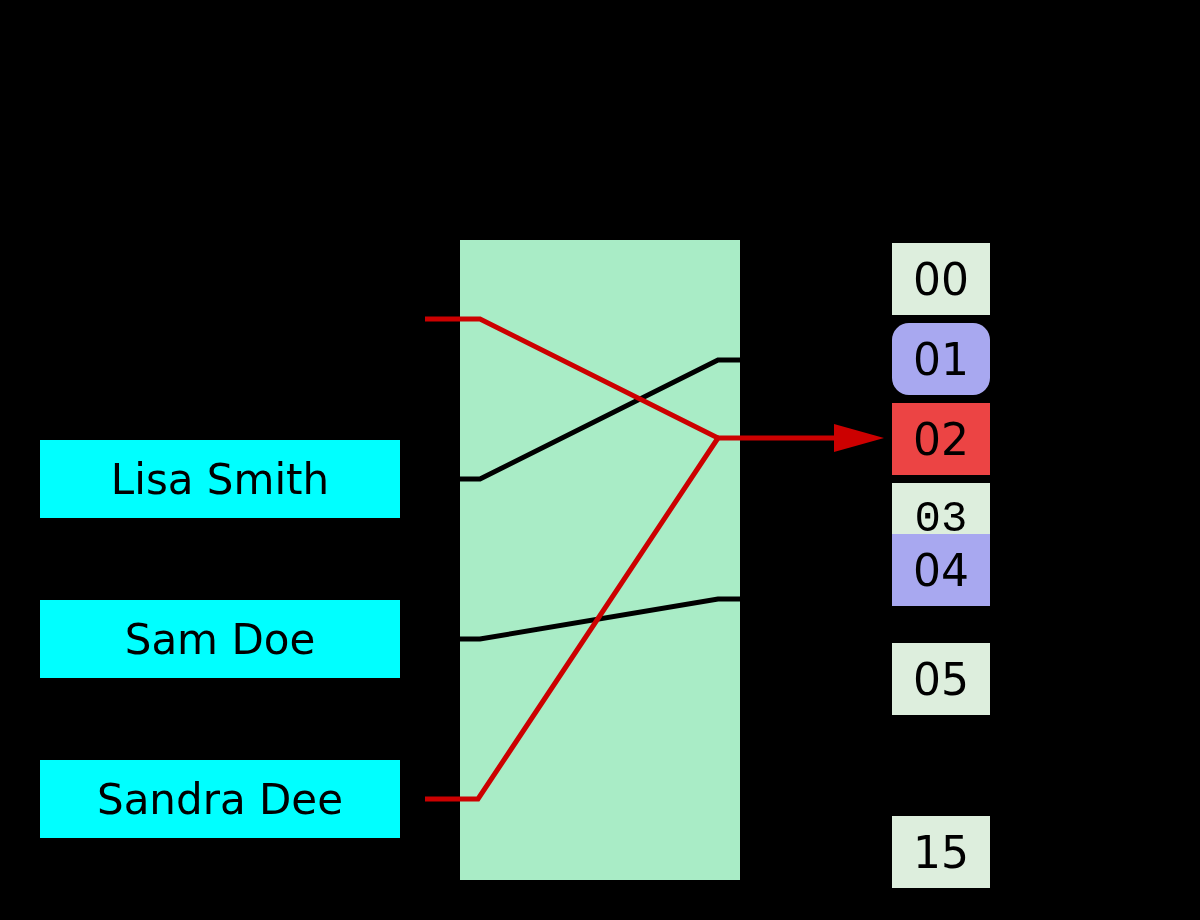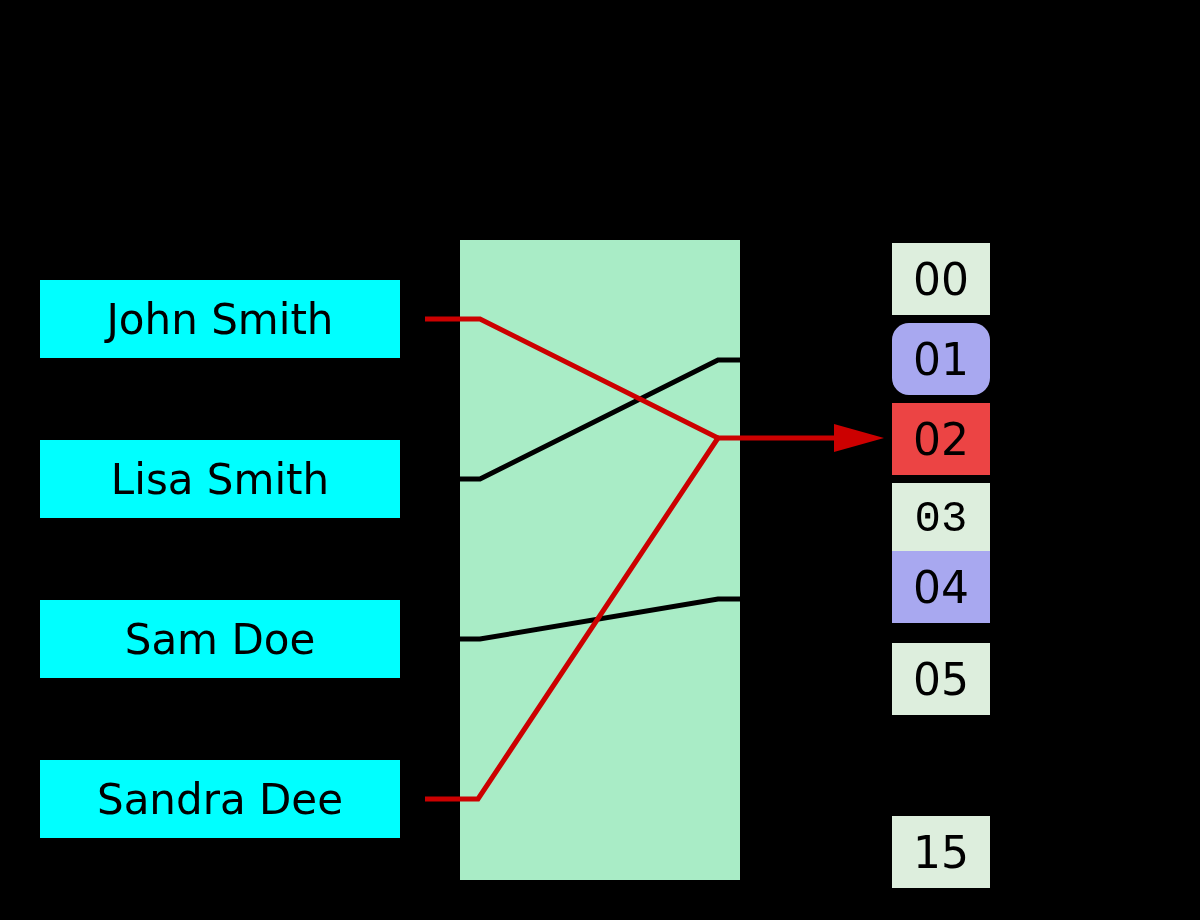--- a/index.html
+++ b/index.html
@@ -49,21 +49,21 @@
     display: flex;
     align-items: center;
     justify-content: center;
     font-size: 44px;
     color: #000;
   }
   .b0 { top: 243px; }
   .b1 { top: 323px; border-radius: 17px; }
   .b2 { top: 403px; }
   .b3 { top: 483px; }
-  .b4 { top: 551px; }
+  .b4 { top: 534px; }
   .b5 { top: 643px; }
   .b15 { top: 816px; }
 
   
   .overlay {
     position: absolute;
     left: 0;
     top: 0;
     pointer-events: none;
   }
@@ -72,23 +72,20 @@
     stroke-width: 5;
     stroke-linejoin: miter;
     stroke-linecap: butt;
   }
 </style>
 </head>
 <body>
 
 <div class="stage" style="background-color: rgb(0, 0, 0);">
 
-  <div class="key key-john" style="background-color: rgb(0, 255, 255);">
-    <span>John Smith</span>
-  </div>
   <div class="key key-lisa" style="background-color: rgb(0, 255, 255);">
     <span>Lisa Smith</span>
   </div>
   <div class="key key-sandra" style="background-color: rgb(0, 255, 255);">
     <span>Sandra Dee</span>
   </div>
   <div class="key key-sam" style="background-color: rgb(0, 255, 255);">
     <span>Sam Doe</span>
   </div>
 

